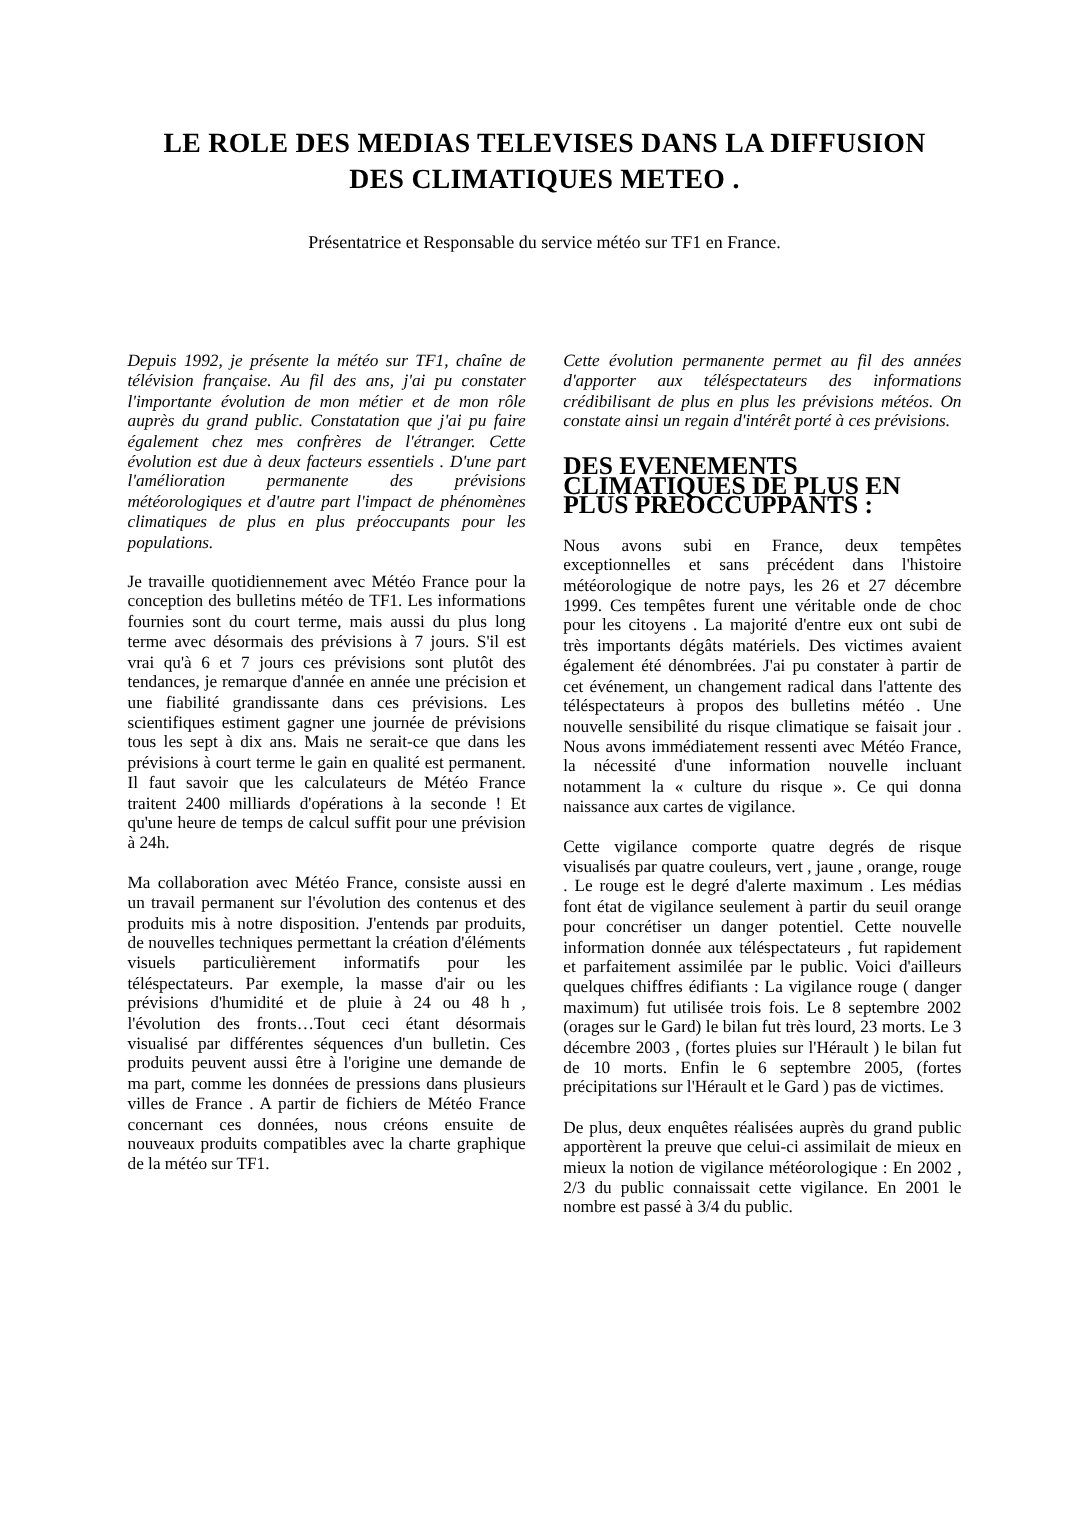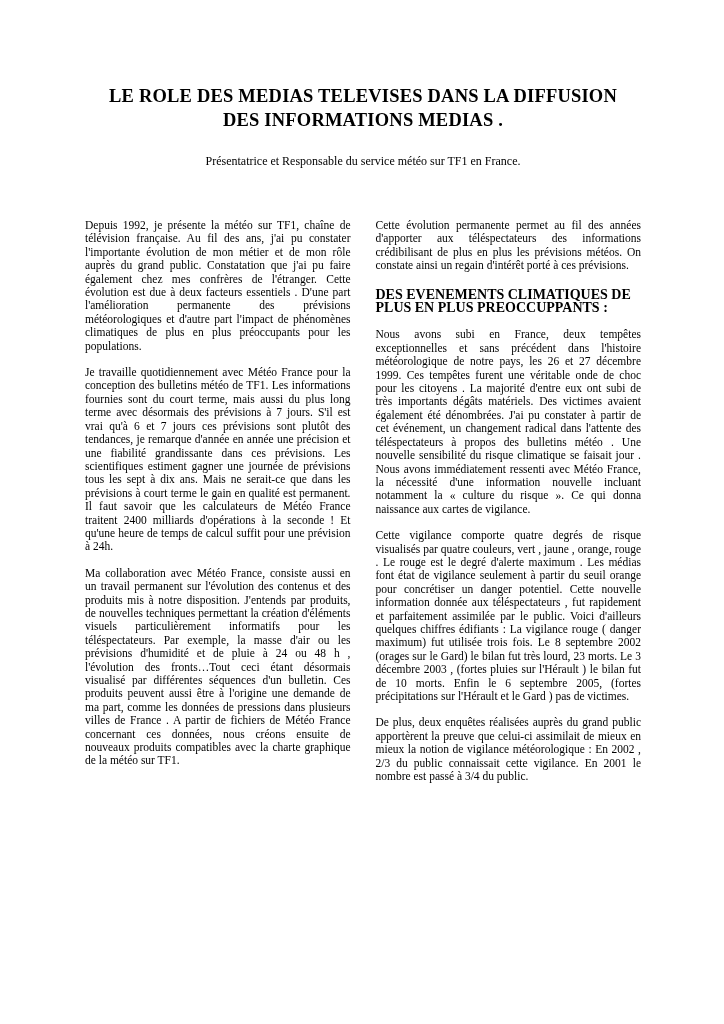--- a/index.html
+++ b/index.html
@@ -51,39 +51,40 @@
     text-align: justify;
   }
   .col {
     flex: 1;
     min-width: 0;
   }
   .col p {
     margin: 0 0 13px 0;
   }
   .col h2 {
-    font-size: 14px;
+    font-size: 17px;
     line-height: 13.4px;
     font-weight: bold;
     margin: 15px 0 14px 0;
     text-align: left;
   }
   .col p:first-child, .col h2:first-child {
-    margin-top: 0;
+    margin-top: 16px;
+    font-style: italic;
   }
 </style>
 </head>
 <body>
 
 <div class="page">
   <div class="content">
 
     <div class="title">
       <div>LE ROLE DES MEDIAS TELEVISES DANS LA DIFFUSION</div>
-      <div>DES INFORMATIONS MEDIAS .</div>
+      <div>DES CLIMATIQUES METEO .</div>
     </div>
 
 
     <div class="affiliation">Présentatrice et Responsable du service météo sur TF1 en France.</div>
 
     <div class="columns">
 
       <div class="col">
         <p>Depuis 1992, je présente la météo sur TF1, chaîne de télévision française. Au fil des ans, j'ai pu constater l'importante évolution de mon métier et de mon rôle auprès du grand public. Constatation que j'ai pu faire également chez mes confrères de l'étranger. Cette évolution est due à deux facteurs essentiels . D'une part l'amélioration permanente des prévisions météorologiques et d'autre part l'impact de phénomènes climatiques de plus en plus préoccupants pour les populations.</p>
         <p>Je travaille quotidiennement avec Météo France pour la conception des bulletins météo de TF1. Les informations fournies sont du court terme, mais aussi du plus long terme avec désormais des prévisions à 7 jours. S'il est vrai qu'à 6 et 7 jours ces prévisions sont plutôt des tendances, je remarque d'année en année une précision et une fiabilité grandissante dans ces prévisions. Les scientifiques estiment gagner une journée de prévisions tous les sept à dix ans. Mais ne serait-ce que dans les prévisions à court terme le gain en qualité est permanent. Il faut savoir que les calculateurs de Météo France traitent 2400 milliards d'opérations à la seconde ! Et qu'une heure de temps de calcul suffit pour une prévision à 24h.</p>

